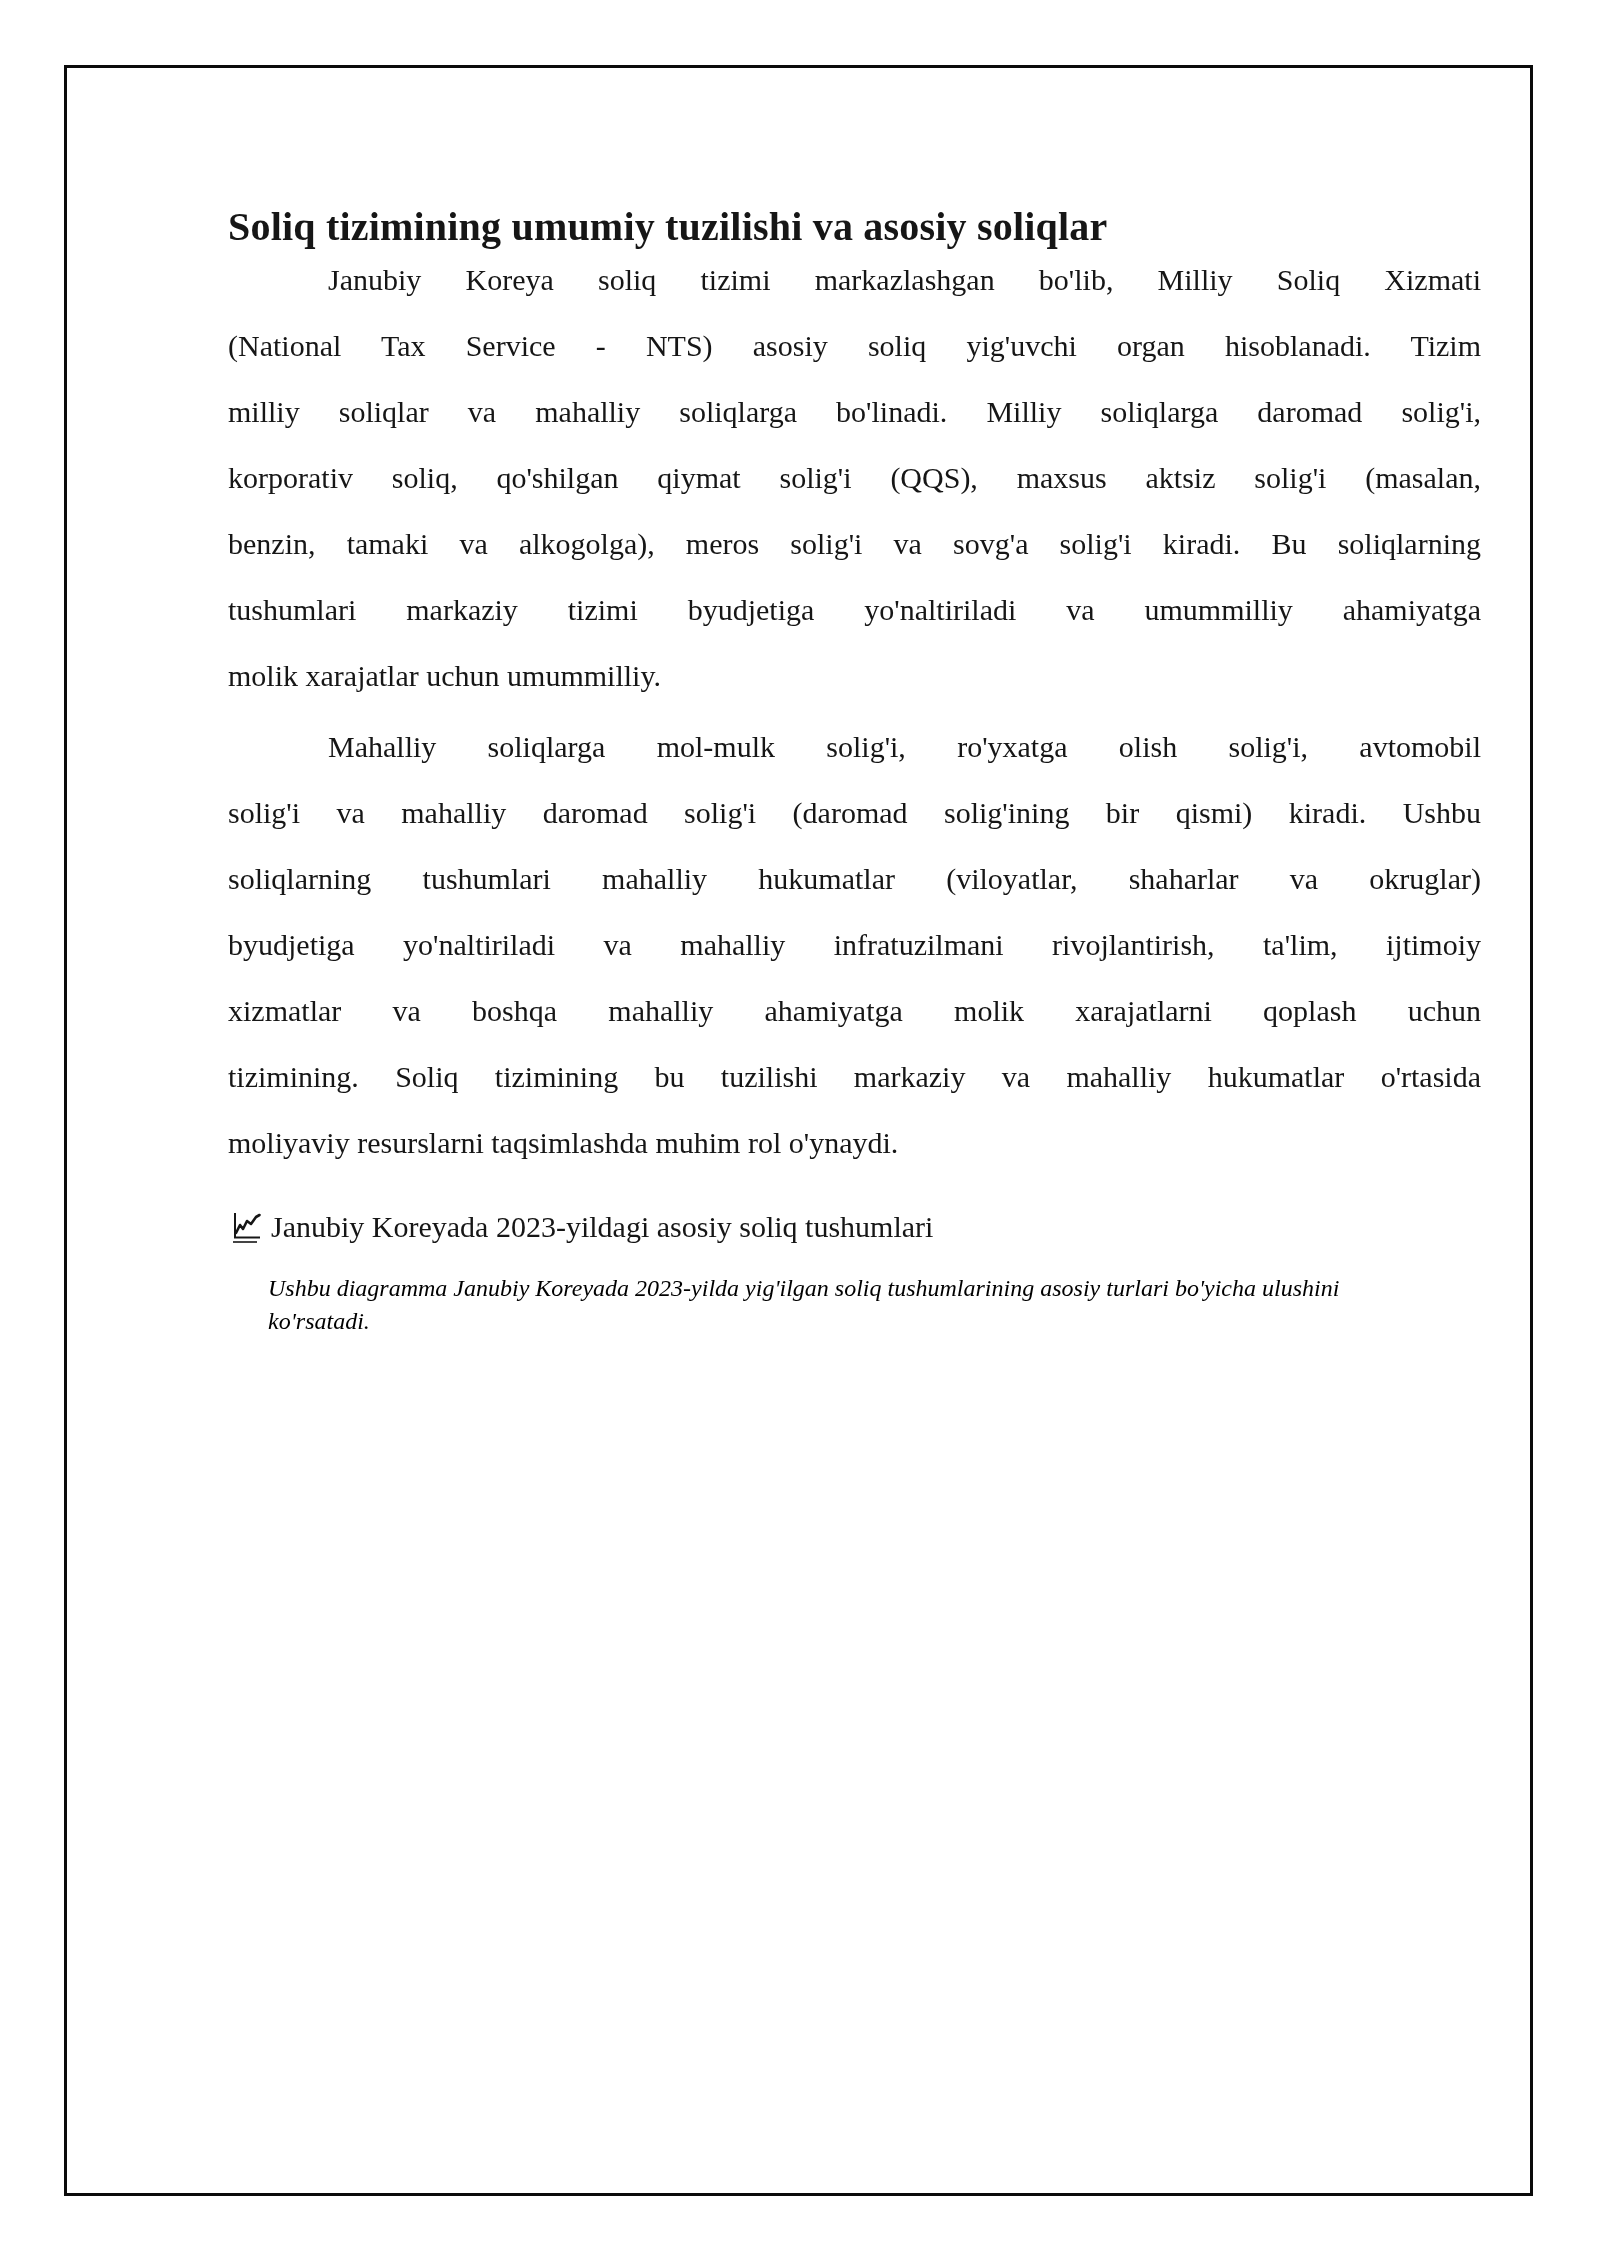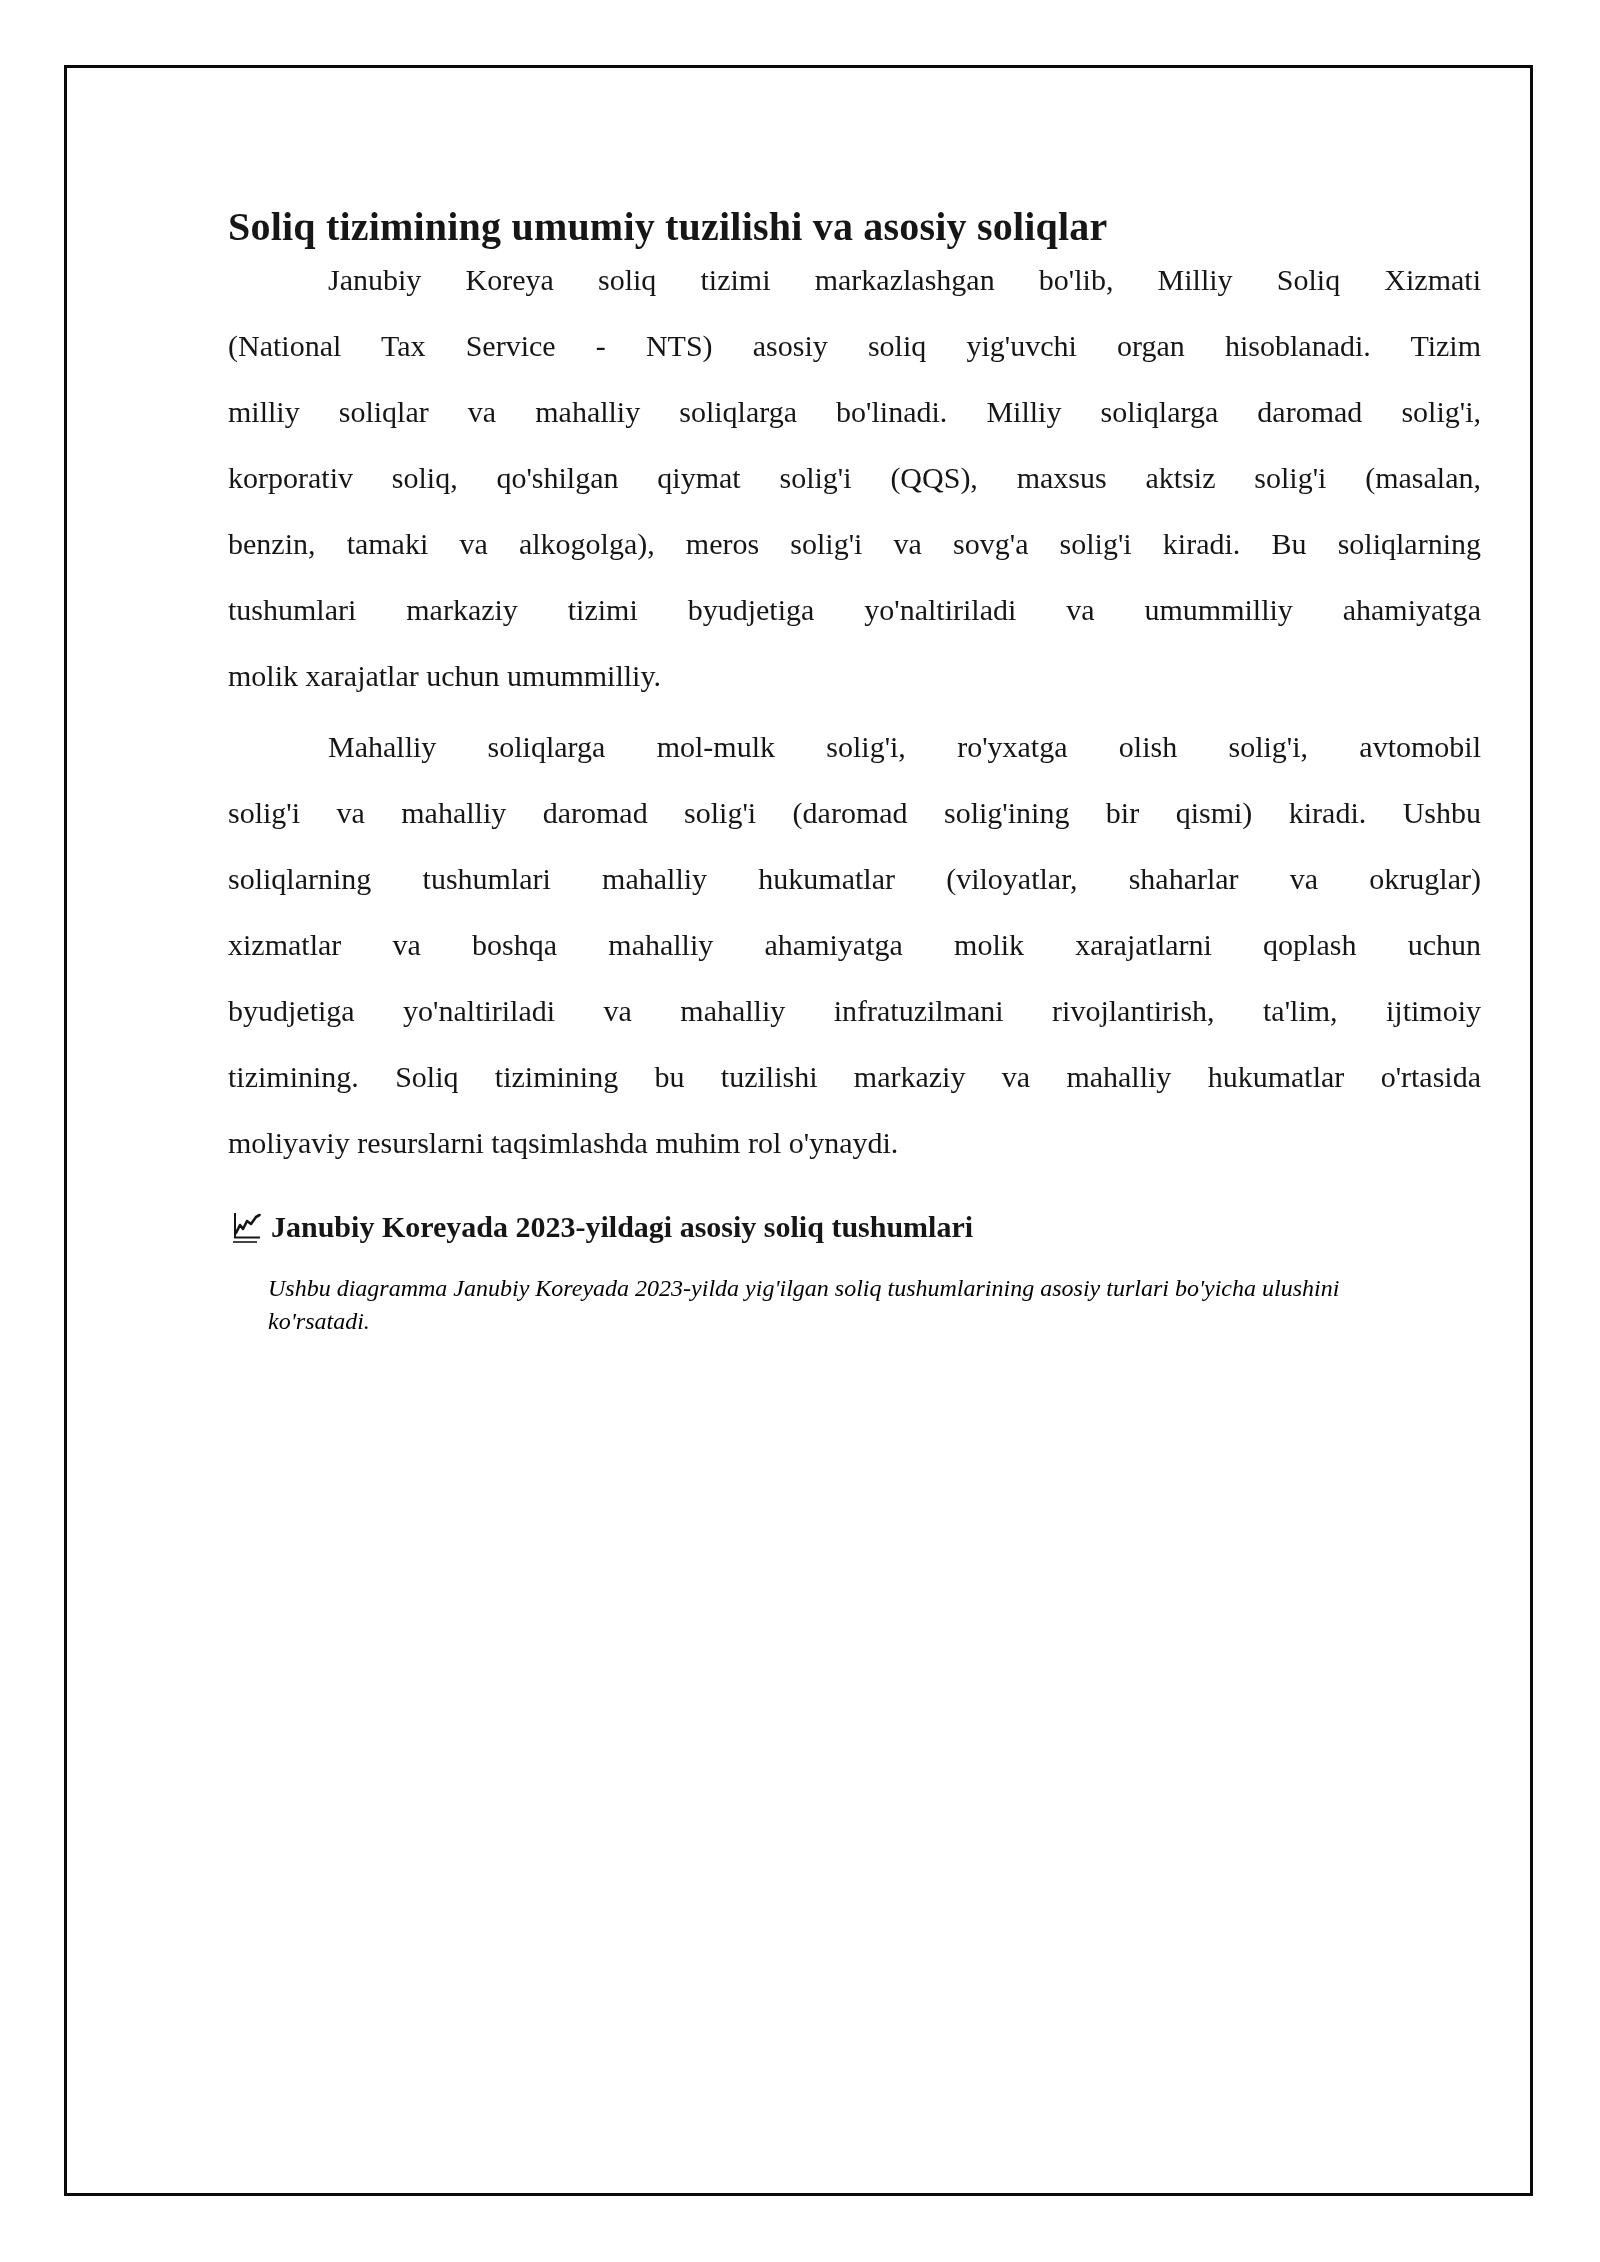--- a/index.html
+++ b/index.html
@@ -56,21 +56,21 @@
     text-align-last: left;
   }
   .chart-heading {
     position: absolute;
     left: 228px;
     top: 1208px;
     display: flex;
     align-items: center;
     gap: 9px;
     font-size: 30px;
-    font-weight: 700;
+    font-weight: 400;
     white-space: nowrap;
   }
   .chart-heading .icon-wrap {
     width: 34px;
     height: 38px;
     flex: 0 0 auto;
     display: flex;
     align-items: center;
     justify-content: center;
   }
@@ -101,22 +101,22 @@
   <div class="bodyline">korporativ soliq, qo'shilgan qiymat solig'i (QQS), maxsus aktsiz solig'i (masalan,</div>
   <div class="bodyline">benzin, tamaki va alkogolga), meros solig'i va sovg'a solig'i kiradi. Bu soliqlarning</div>
   <div class="bodyline">tushumlari markaziy tizimi byudjetiga yo'naltiriladi va umummilliy ahamiyatga</div>
   <div class="bodyline last">molik xarajatlar uchun umummilliy.</div>
 </div>
 
 <div class="para para-2">
   <div class="bodyline first">Mahalliy soliqlarga mol-mulk solig'i, ro'yxatga olish solig'i, avtomobil</div>
   <div class="bodyline">solig'i va mahalliy daromad solig'i (daromad solig'ining bir qismi) kiradi. Ushbu</div>
   <div class="bodyline">soliqlarning tushumlari mahalliy hukumatlar (viloyatlar, shaharlar va okruglar)</div>
+  <div class="bodyline">byudjetiga yo'naltiriladi va mahalliy infratuzilmani rivojlantirish, ta'lim, ijtimoiy</div>
   <div class="bodyline">xizmatlar va boshqa mahalliy ahamiyatga molik xarajatlarni qoplash uchun</div>
-  <div class="bodyline">byudjetiga yo'naltiriladi va mahalliy infratuzilmani rivojlantirish, ta'lim, ijtimoiy</div>
   <div class="bodyline">tizimining. Soliq tizimining bu tuzilishi markaziy va mahalliy hukumatlar o'rtasida</div>
   <div class="bodyline last">moliyaviy resurslarni taqsimlashda muhim rol o'ynaydi.</div>
 </div>
 
 <div class="chart-heading">
   <span class="icon-wrap">
     <svg width="34" height="36" viewBox="0 0 34 36" xmlns="http://www.w3.org/2000/svg">
       <line x1="7" y1="4" x2="7" y2="28.5" stroke="#161616" stroke-width="2"></line>
       <line x1="6" y1="28.5" x2="32" y2="28.5" stroke="#161616" stroke-width="2"></line>
       <line x1="5" y1="33" x2="29" y2="33" stroke="#161616" stroke-width="1.6"></line>

